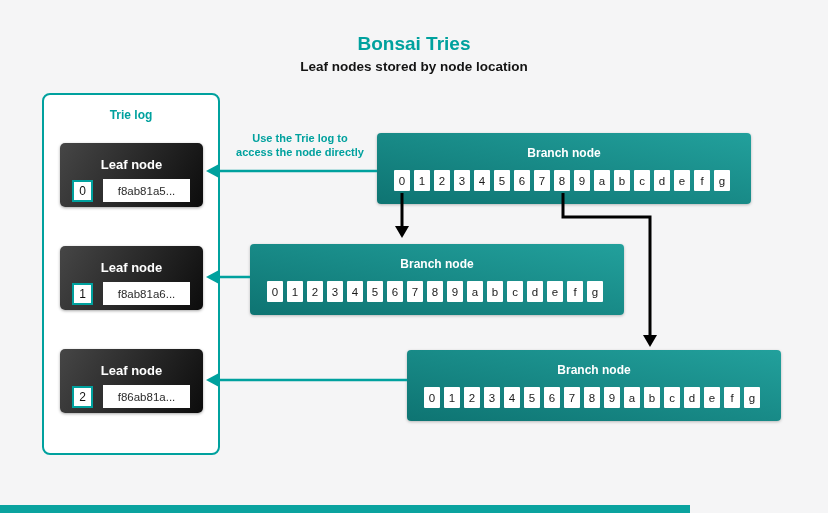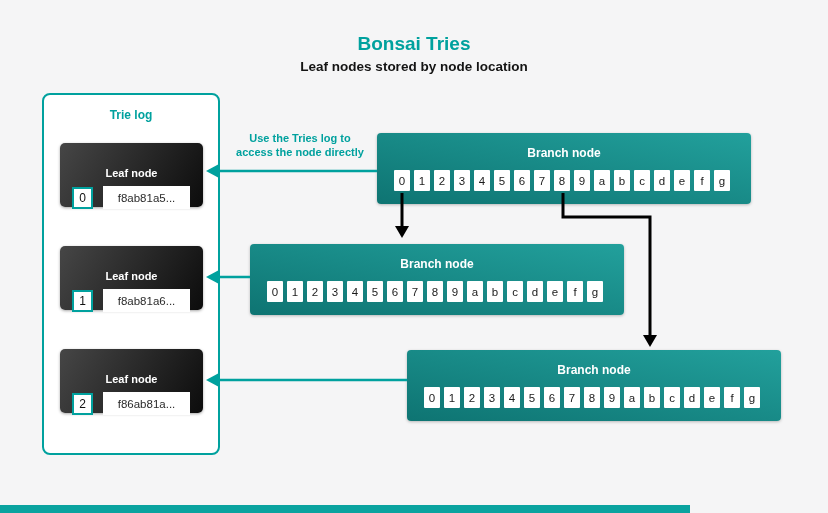--- a/index.html
+++ b/index.html
@@ -12,21 +12,21 @@
   .subtitle{font-size:13.5px;font-weight:bold;color:var(--text_dark);}
 
   
   .trie-log{position:absolute;left:42px;top:93px;width:178px;height:362px;
             background:#ffffff;border:2px solid var(--accent);border-radius:8px;box-sizing:border-box;}
   .trie-log-title{margin-top:13px;text-align:center;font-size:12px;font-weight:bold;color:var(--accent);}
 
   .leaf-card{position:absolute;left:16px;width:143px;height:64px;border-radius:5px;
              background:linear-gradient(120deg,var(--leaf_a),var(--leaf_b));
              box-shadow:0 1px 3px rgba(0,0,0,.35);}
-  .leaf-card .leaf-title{margin-top:24px;text-align:center;font-size:11px;font-weight:bold;color:#ffffff;}
+  .leaf-card .leaf-title{margin-top:14px;text-align:center;font-size:13px;font-weight:bold;color:#ffffff;}
   .leaf-row{display:flex;align-items:center;gap:10px;padding:0 13px 0 12px;margin-top:7px;}
   .leaf-index{width:17px;height:18px;background:#ffffff;border:2px solid var(--accent);
               display:flex;align-items:center;justify-content:center;font-size:12px;color:#111;flex:none;}
   .leaf-hash{flex:1;height:23px;background:#ffffff;display:flex;align-items:center;justify-content:center;
              font-size:11.5px;color:#2b2b2b;}
 
   
   .branch{position:absolute;width:374px;height:71px;border-radius:4px;box-sizing:border-box;
           background:linear-gradient(to top right,var(--branch_a),var(--branch_b));
           box-shadow:0 1px 3px rgba(0,0,0,.25);padding-top:13px;}
@@ -156,21 +156,21 @@
         <span class="cell">b</span>
         <span class="cell">c</span>
         <span class="cell">d</span>
         <span class="cell">e</span>
         <span class="cell">f</span>
         <span class="cell">g</span>
       </div>
   </div>
 
   <div class="annotation">
-    <div>Use the Tries log to</div>
+    <div>Use the Trie log to</div>
     <div>access the node directly</div>
   </div>
 
   <svg class="arrows" width="828" height="513" viewBox="0 0 828 513">
 
     <line class="arrow-black" x1="402" y1="193" x2="402" y2="227"></line>
     <polygon class="arrowhead-black" points="395,226 409,226 402,238"></polygon>
 
     <polyline class="arrow-black" points="563,193 563,217 650,217 650,336"></polyline>
     <polygon class="arrowhead-black" points="643,335 657,335 650,347"></polygon>

